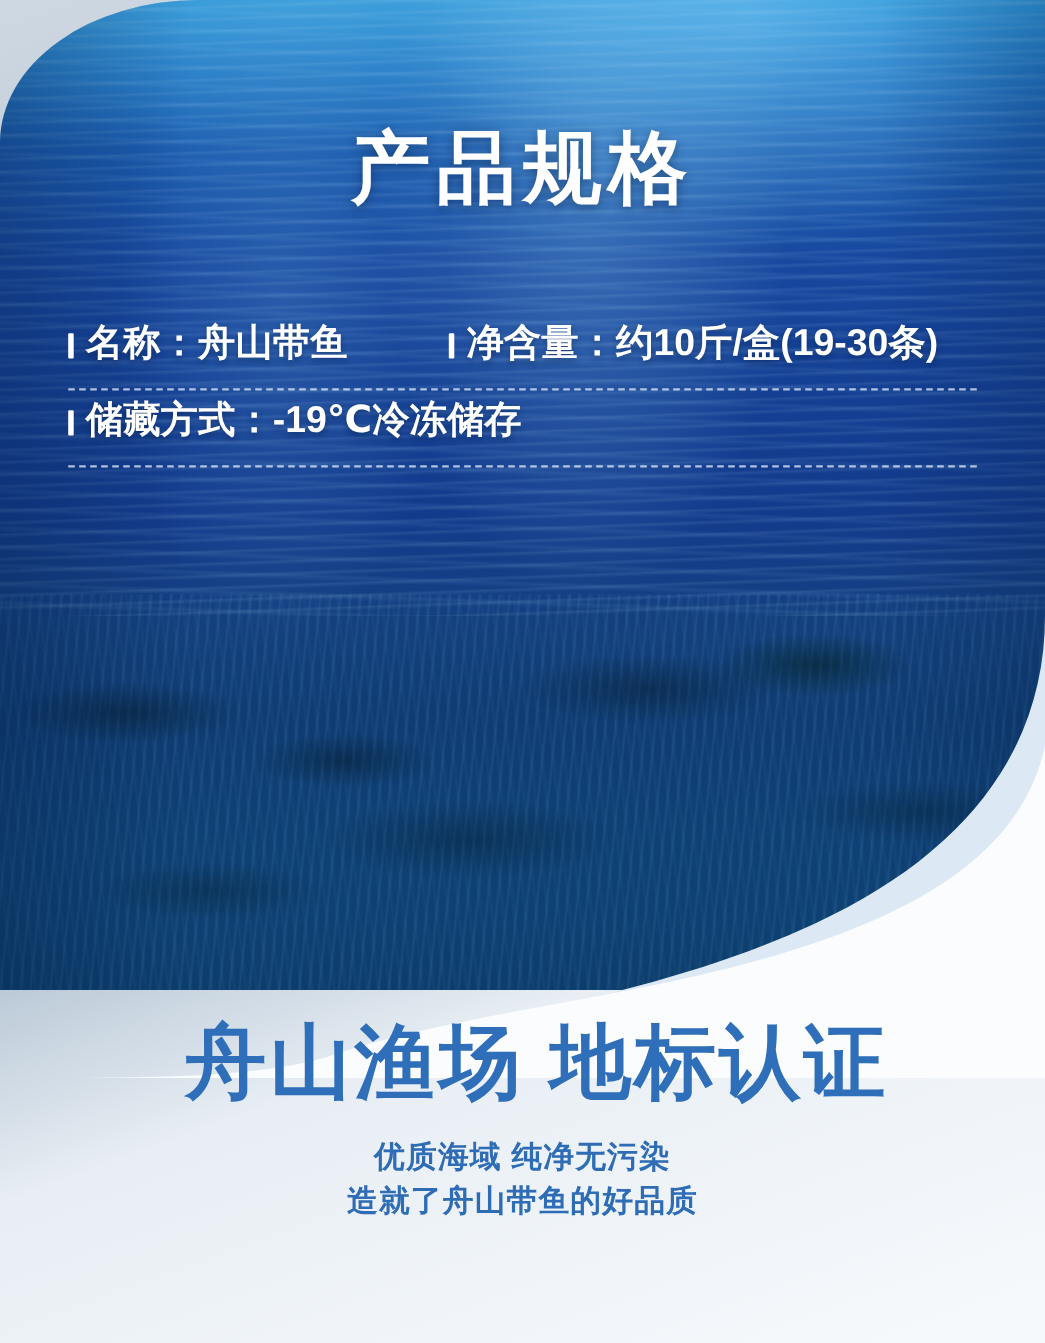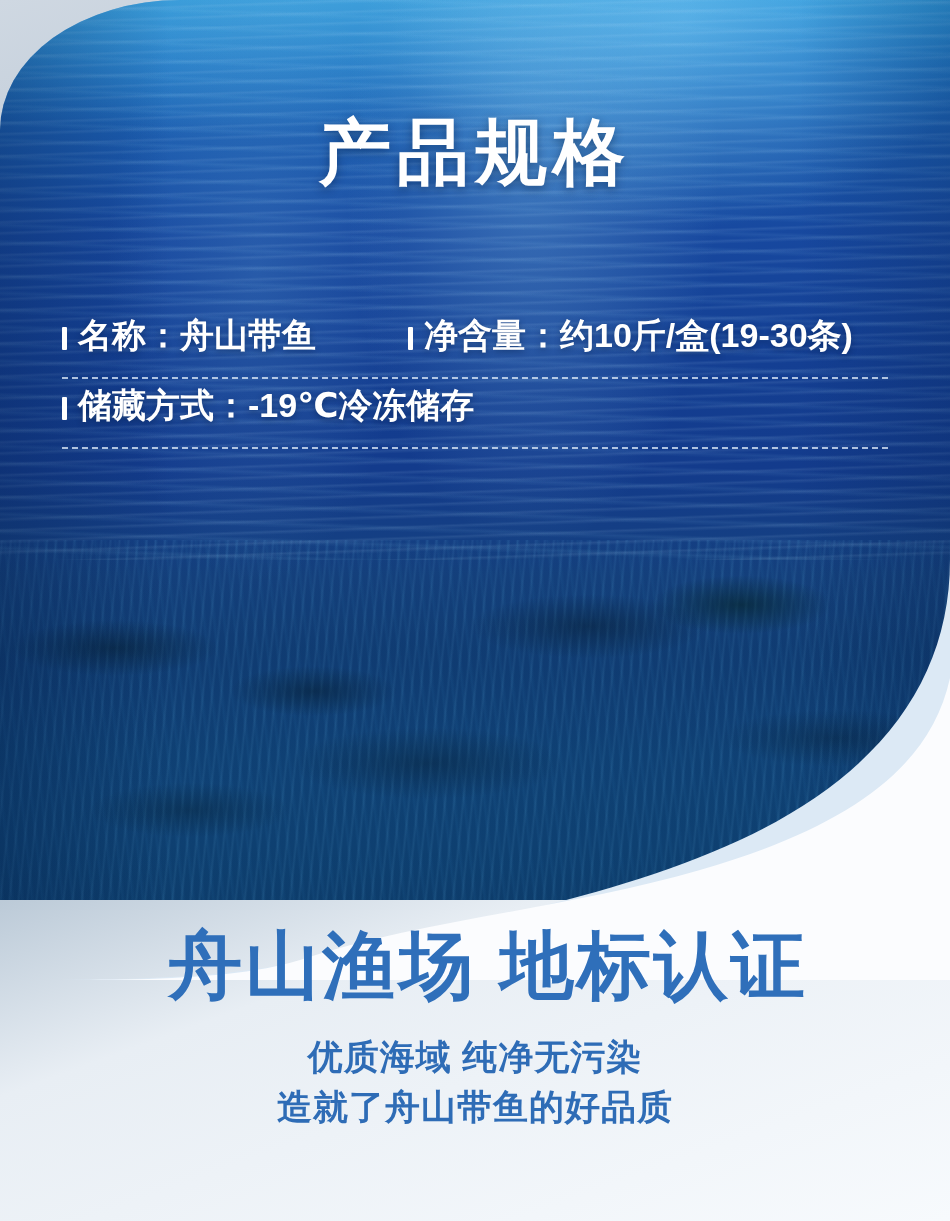--- a/index.html
+++ b/index.html
@@ -111,21 +111,21 @@
     text-align:center;
     color:#ffffff;
     font-size:72px;
     font-weight:bold;
     letter-spacing:6px;
     text-shadow:0 3px 10px rgba(3,24,60,.45);
   }
 
   
   .specs{
-    position:absolute; left:62px; top:285px; width:826px;margin-top:24px;
+    position:absolute; left:62px; top:285px; width:826px;
   }
   .spec-row{
     position:relative;
     height:70px;
   }
   .spec-row .line-wrap{
     position:absolute; left:0; right:0; bottom:0;
     height:2px;
   }
   .dash{
@@ -162,21 +162,21 @@
     color:#2f6fba;
     font-size:74px;
     font-weight:bold;
     letter-spacing:3px;
     line-height:1.1;
     margin-left:26px;
   }
   .bottom-sub{
     margin-top:26px;
     color:#2e6cb6;
-    font-size:35px;
+    font-size:28px;
     font-weight:bold;
     line-height:1.42;
     letter-spacing:1px;
   }
 </style>
 </head>
 <body>
 
 <div class="poster">
 

